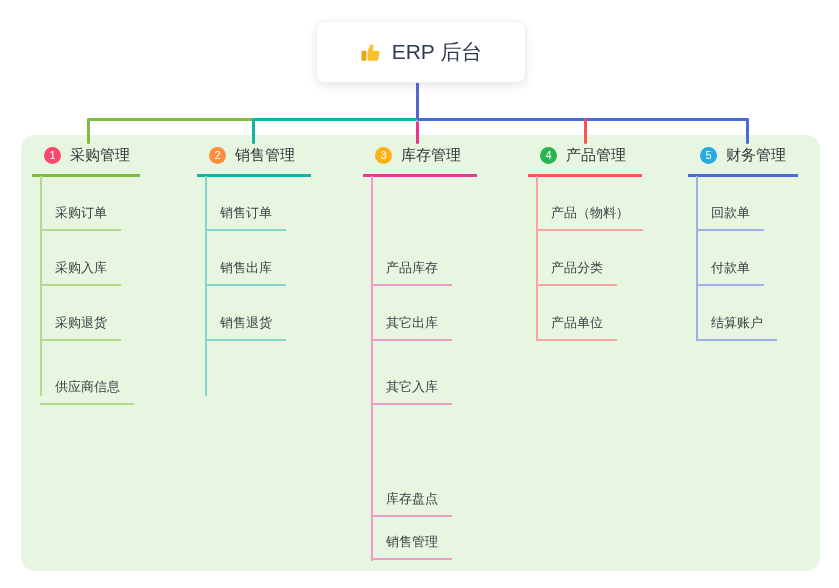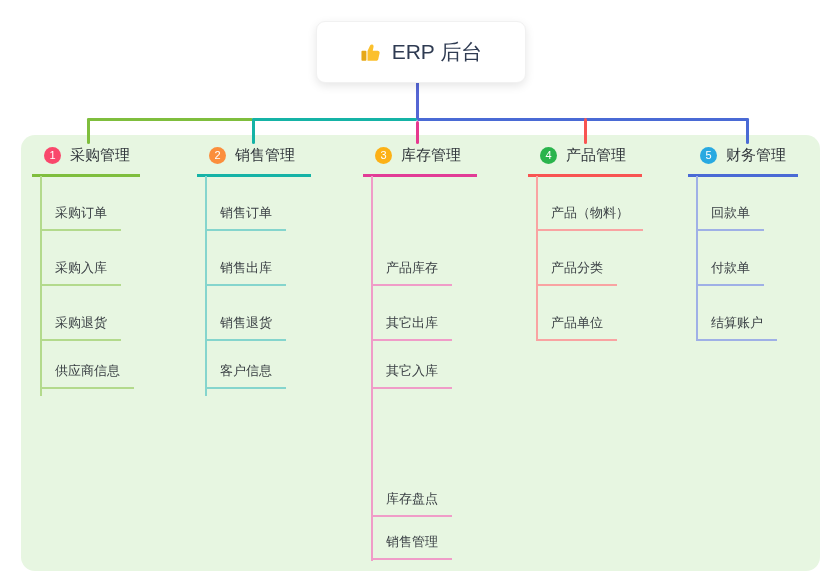--- a/index.html
+++ b/index.html
@@ -35,21 +35,21 @@
 
   .b1{left:32px; --c:#7fbe3d; --lc:#b3da8c; --bc:#f9486c;}
   .b2{left:197px;--c:#15b3a6; --lc:#85d5cd; --bc:#fb8e3c;}
   .b3{left:363px;--c:#e23c96; --lc:#f09cc8; --bc:#fcb116;}
   .b4{left:528px;--c:#f85452; --lc:#f9a3a2; --bc:#2ab44c;}
   .b5{left:688px;--c:#4a6ad5; --lc:#9fb0e6; --bc:#28a9e1;}
   .b1 .hdr{width:96px}.b2 .hdr{width:102px}.b3 .hdr{width:102px}.b4 .hdr{width:102px}.b5 .hdr{width:98px}
   .b1 .vline,.b2 .vline{top:30px;height:220px;}
   .b3 .vline{top:30px;height:385px;}
   .b4 .vline,.b5 .vline{top:30px;height:165px;}
-  .r0{top:54px}.r1{top:109px}.r2{top:164px}.r3{top:212px}.r4{top:273px}.r5{top:340px}.r6{top:383px}
+  .r0{top:54px}.r1{top:109px}.r2{top:164px}.r3{top:228px}.r4{top:273px}.r5{top:340px}.r6{top:383px}
 </style>
 </head>
 <body>
 
 <div class="canvas">
 
   <div class="panel"></div>
 
   <div class="line root-vline"></div>
   <div class="line seg-green"></div>
@@ -85,21 +85,20 @@
 
   <div class="branch b2">
     <div class="hdr">
       <span class="badge">2</span>
       <span>销售管理</span>
     </div>
     <div class="vline"></div>
     <div class="child r0">销售订单</div>
     <div class="child r1">销售出库</div>
     <div class="child r2">销售退货</div>
-    <div class="child r3">客户信息</div>
   </div>
 
   <div class="branch b3">
     <div class="hdr">
       <span class="badge">3</span>
       <span>库存管理</span>
     </div>
     <div class="vline"></div>
     <div class="child r1">产品库存</div>
     <div class="child r2">其它出库</div>

